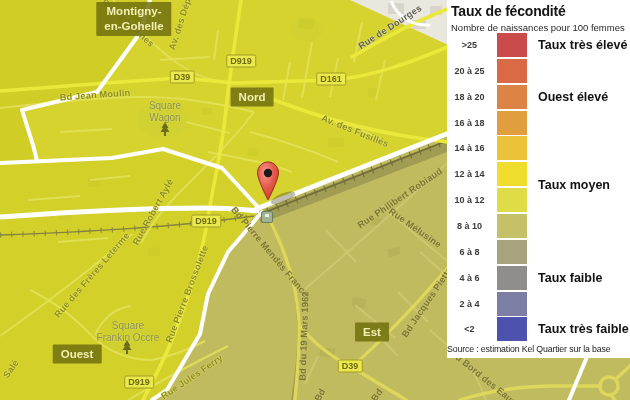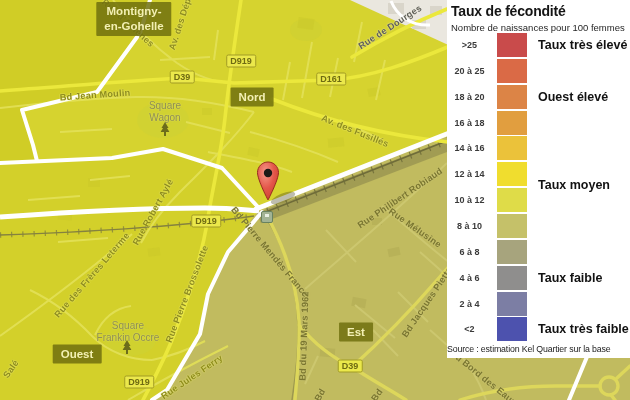--- a/index.html
+++ b/index.html
@@ -162,21 +162,21 @@
       <div class="abadge" style="left: 134px; top: 19px; text-align: center;">
         <div>Montigny-</div>
         <div>en-Gohelle</div>
       </div>
       <div class="abadge" style="left: 252px; top: 97px;">
         <div>Nord</div>
       </div>
       <div class="abadge" style="left: 77px; top: 330px; margin-top: 24px;">
         <div>Ouest</div>
       </div>
-      <div class="abadge" style="left: 356px; top: 332px;">
+      <div class="abadge" style="left: 372px; top: 332px;">
         <div>Est</div>
       </div>
       <div class="rbadge" style="left: 241px; top: 61px;">D919</div>
       <div class="rbadge" style="left: 182px; top: 77px;">D39</div>
       <div class="rbadge" style="left: 331px; top: 79px;">D161</div>
       <div class="rbadge" style="left: 206px; top: 221px;">D919</div>
       <div class="rbadge" style="left: 139px; top: 382px;">D919</div>
       <div class="rbadge" style="left: 350px; top: 366px;">D39</div>
     </div>
 

